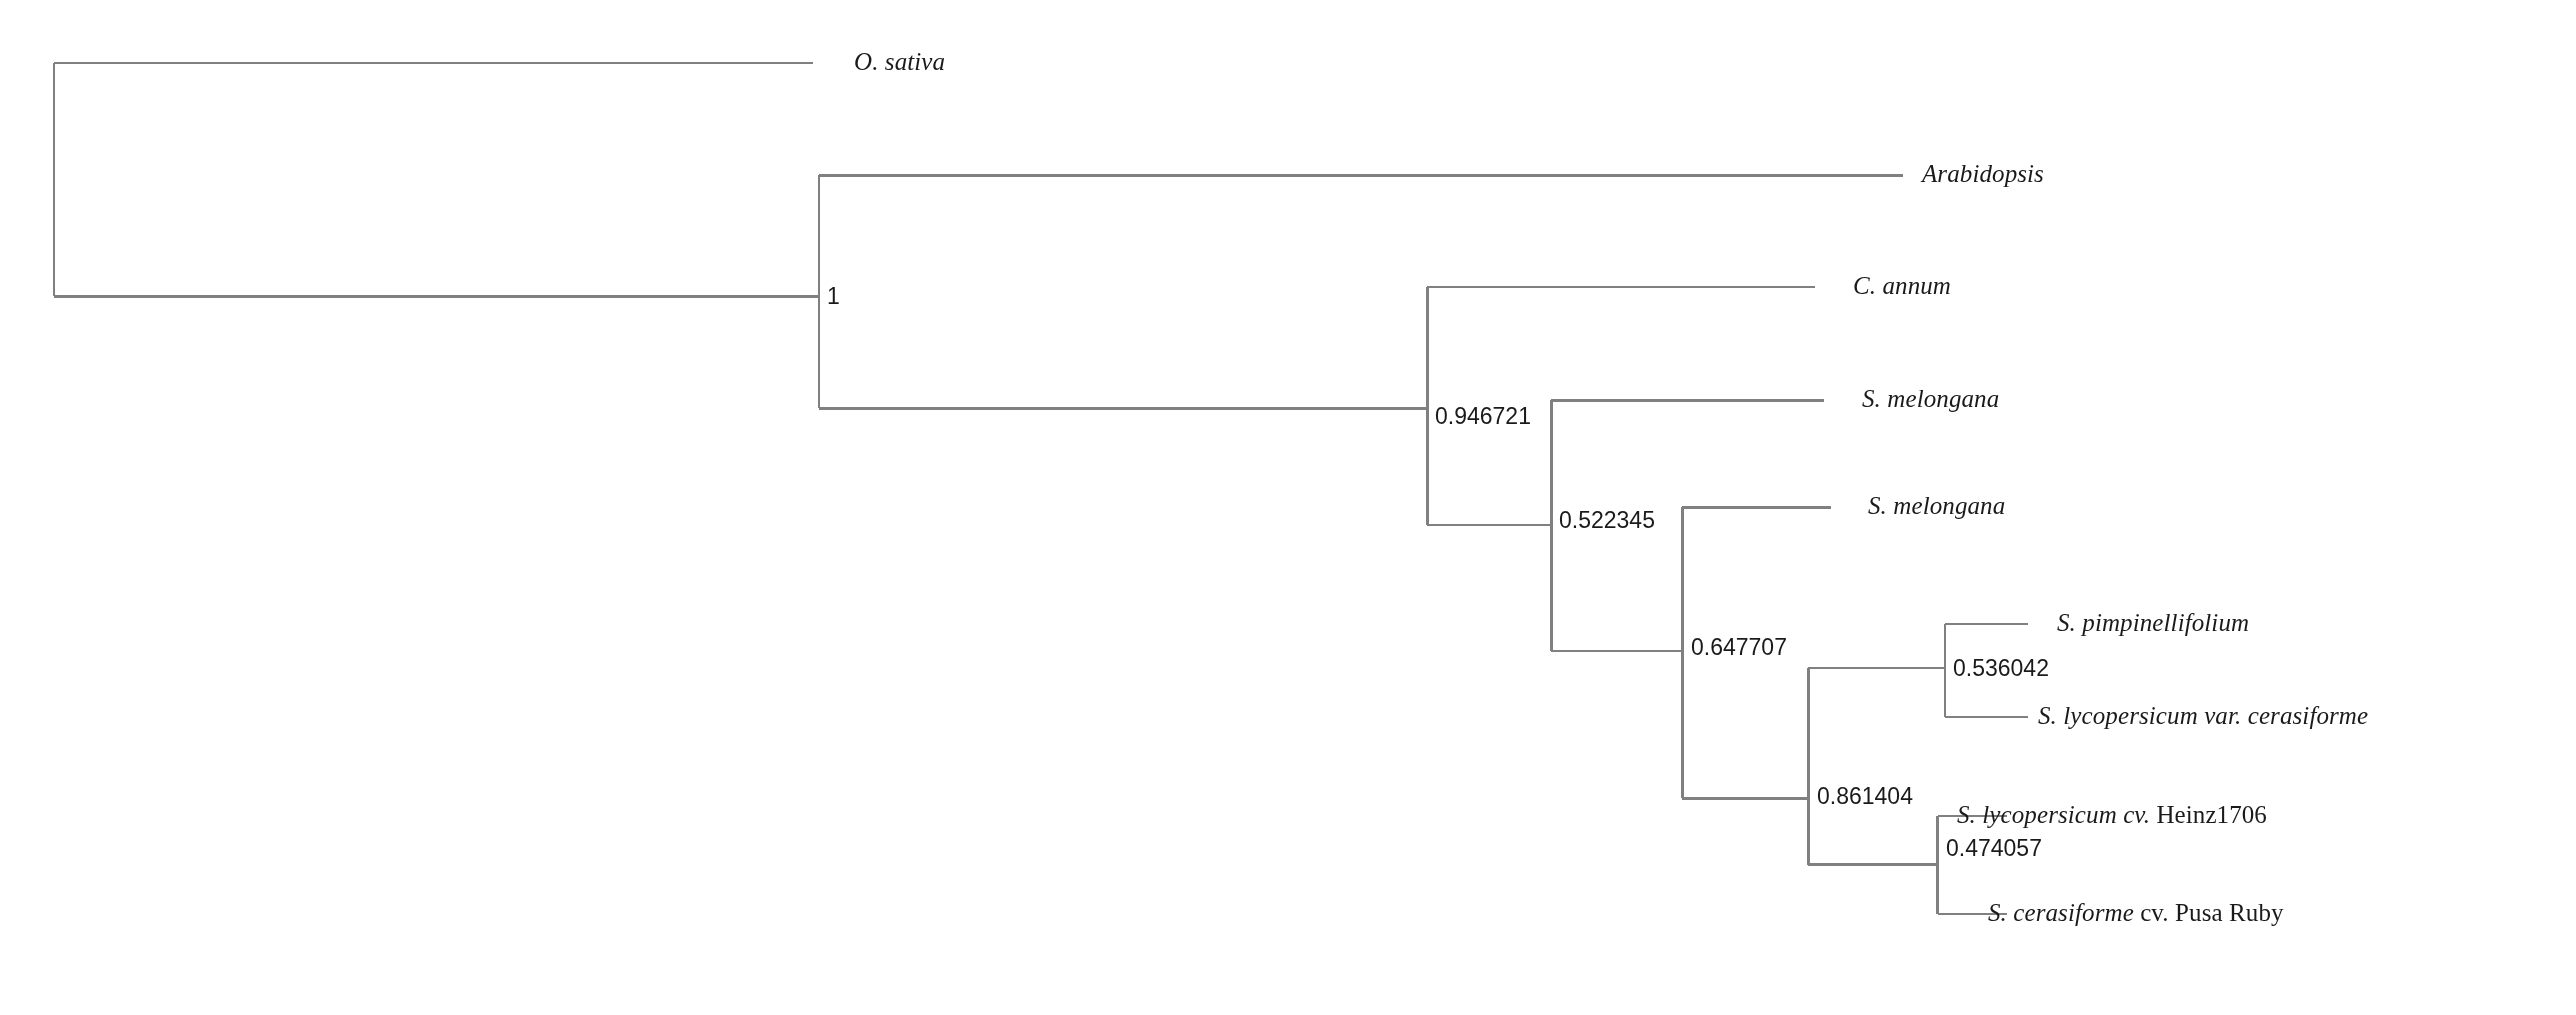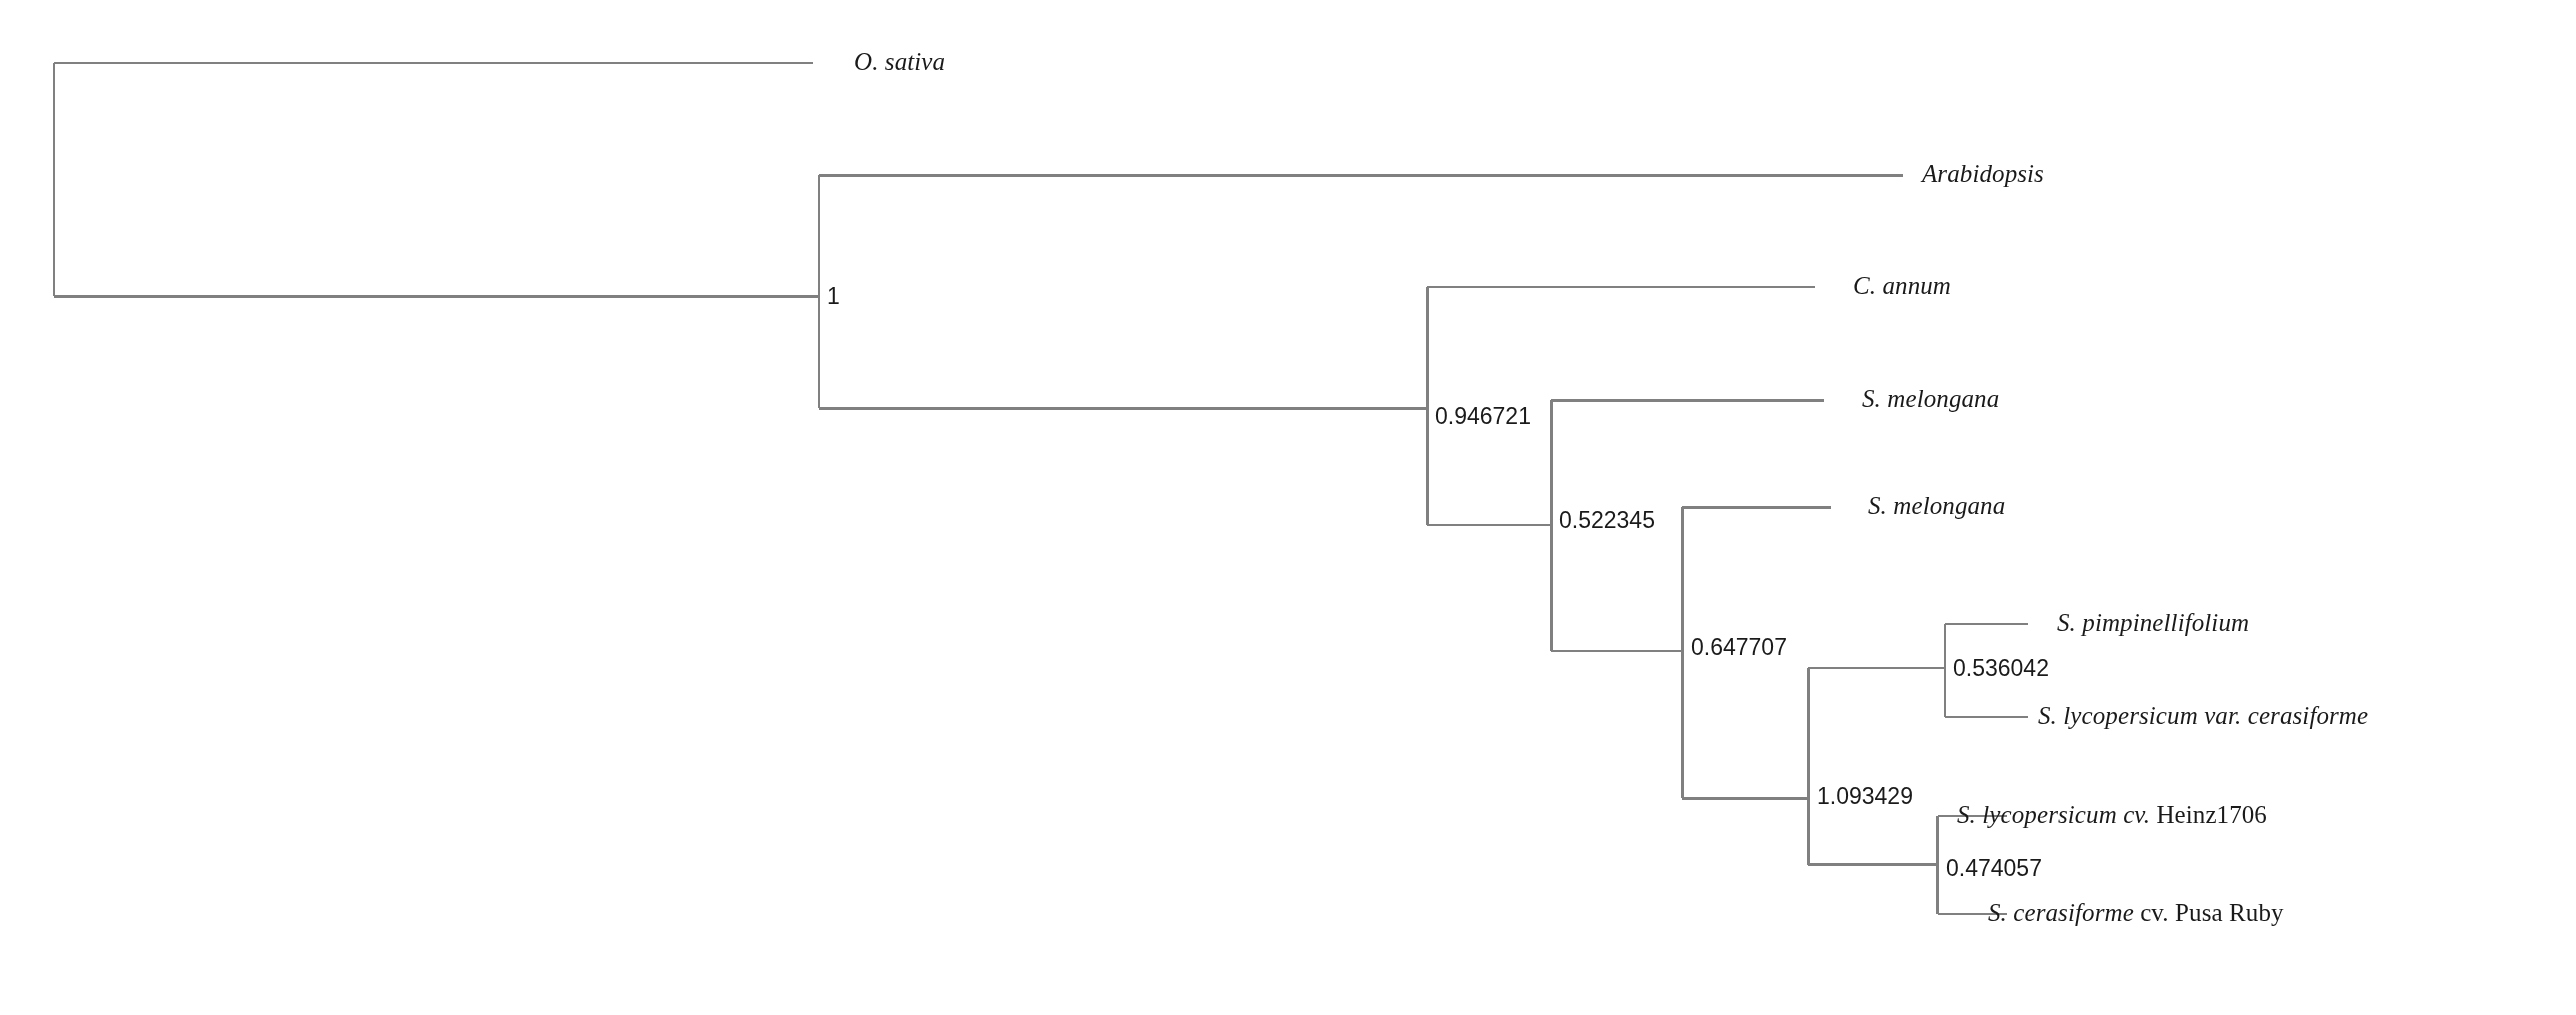--- a/index.html
+++ b/index.html
@@ -88,18 +88,18 @@
       <div class="taxon-label" style="left: 1862px; top: 386px;"><span class="ital">S. melongana</span></div>
       <div class="taxon-label" style="left: 1868px; top: 493px;"><span class="ital">S. melongana</span></div>
       <div class="taxon-label" style="left: 2057px; top: 610px;"><span class="ital">S. pimpinellifolium</span></div>
       <div class="taxon-label" style="left: 2038px; top: 703px;"><span class="ital">S. lycopersicum var. cerasiforme</span></div>
       <div class="taxon-label" style="left: 1957px; top: 802px;"><span class="ital">S. lycopersicum cv.</span><span class="roman"> Heinz1706</span></div>
       <div class="taxon-label" style="left: 1988px; top: 900px;"><span class="ital">S. cerasiforme</span><span class="roman"> cv. Pusa Ruby</span></div>
       <div class="node-label" style="left: 827px; top: 285px;">1</div>
       <div class="node-label" style="left: 1435px; top: 405px;">0.946721</div>
       <div class="node-label" style="left: 1559px; top: 509px;">0.522345</div>
       <div class="node-label" style="left: 1691px; top: 636px;">0.647707</div>
-      <div class="node-label" style="left: 1817px; top: 785px;">1.093429</div>
+      <div class="node-label" style="left: 1817px; top: 785px;">0.861404</div>
       <div class="node-label" style="left: 1953px; top: 657px;">0.536042</div>
-      <div class="node-label" style="left: 1946px; top: 837px; margin-top: 20px;">0.474057</div>
+      <div class="node-label" style="left: 1946px; top: 837px;">0.474057</div>
     </div>
 </div>
 
 
 </body></html>

